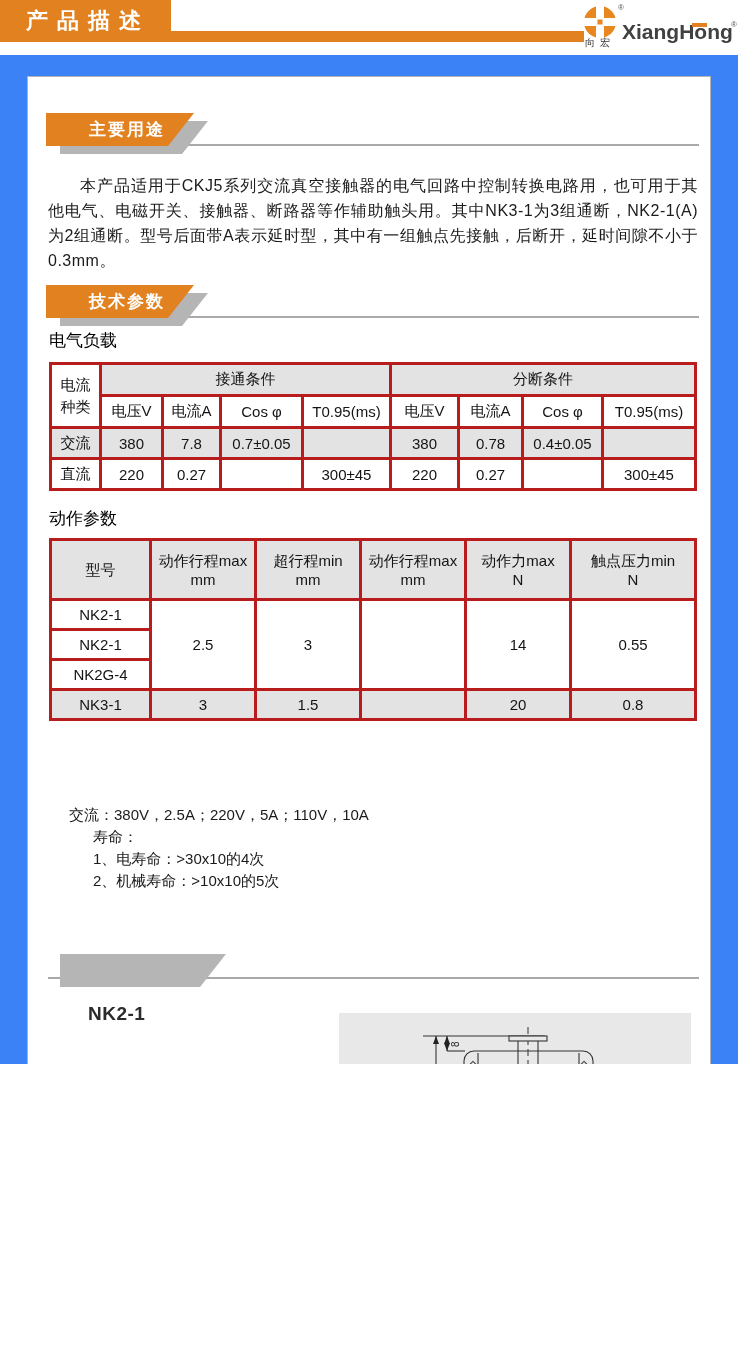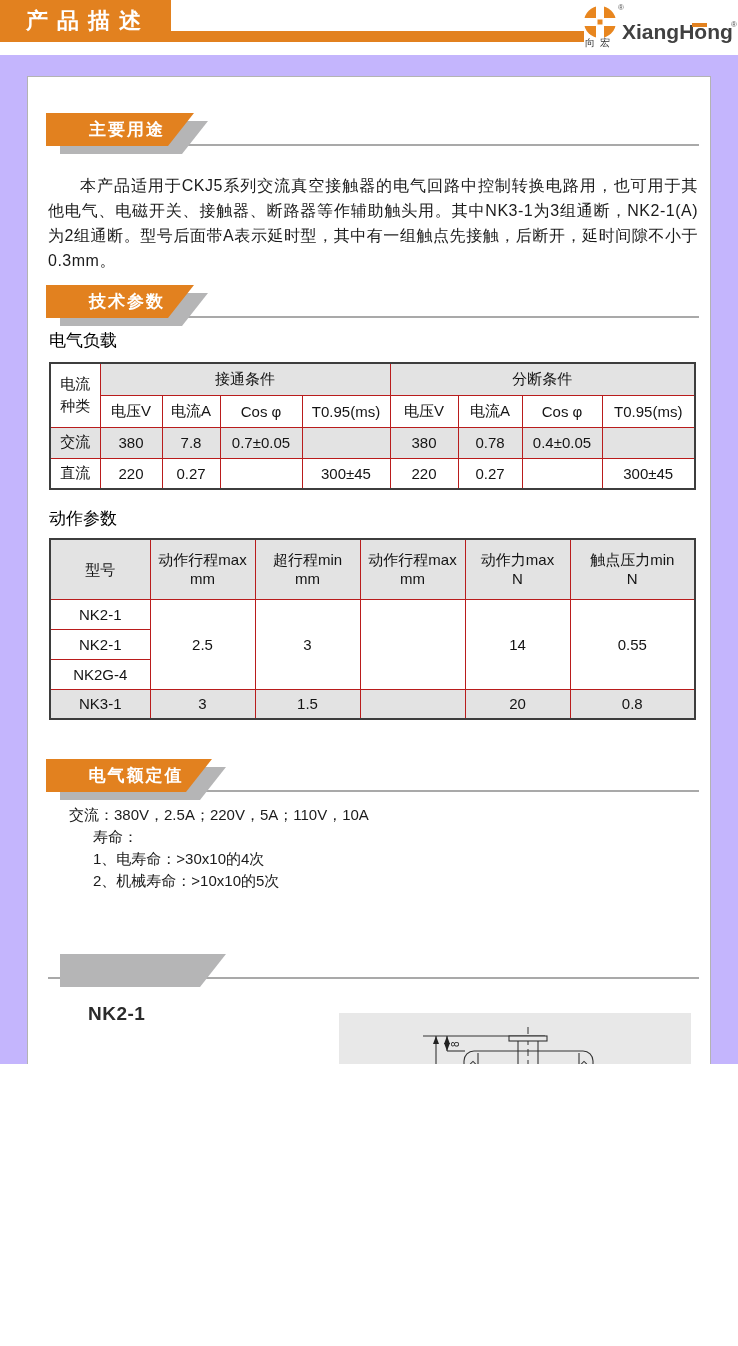--- a/index.html
+++ b/index.html
@@ -1,16 +1,16 @@
 <!DOCTYPE html>
 <html><head>
 <meta charset="utf-8">
 <style>
   html,body{margin:0;padding:0;}
-  .page{position:relative;width:738px;height:1064px;background:#c4b5fd;overflow:hidden;
+  .page{position:relative;width:738px;height:1064px;background:#3b82f6;overflow:hidden;
         font-family:"Liberation Sans","DejaVu Sans",sans-serif;color:#1a1a1a;}
   
   .header{position:absolute;left:0;top:0;width:738px;height:55px;background:#ffffff;}
   .title-block{position:absolute;left:0;top:0;width:171px;height:42px;background:#e2811f;}
   .title-block span{display:block;font-size:22px;font-weight:bold;color:#fff;
         letter-spacing:9px;line-height:42px;padding-left:26px;white-space:nowrap;}
   .header-rule{position:absolute;left:171px;top:31px;width:413px;height:11px;background:#e2811f;}
   .logo{position:absolute;left:578px;top:3px;width:158px;height:50px;}
   .logo-icon{position:absolute;left:5px;top:2px;}
   .logo-reg1{position:absolute;left:40px;top:0;font-size:8px;color:#555;}
@@ -28,21 +28,21 @@
   .sec-tab{position:absolute;left:0;top:0;height:33px;background:#e2811f;
         clip-path:polygon(0 0,100% 0,calc(100% - 26px) 100%,0 100%);
         color:#fff;font-weight:bold;font-size:17px;letter-spacing:2px;line-height:33px;
         padding-left:14px;box-sizing:border-box;white-space:nowrap;}
   .para{position:absolute;left:20px;top:80px;width:650px;font-size:16px;line-height:25px;
         color:#1b1b1b;text-indent:2em;text-align:justify;letter-spacing:0.5px;}
   .caption{position:absolute;left:21px;font-size:17px;color:#000;}
   
   table{border-collapse:collapse;table-layout:fixed;}
   .tbl{position:absolute;left:21px;width:645px;border:2px solid #3d3d3d;}
-  .tbl td{border:1px solid #b91c1c;text-align:center;vertical-align:middle;
+  .tbl td{border:3px solid #b91c1c;text-align:center;vertical-align:middle;
         font-size:15px;color:#141414;padding:0;overflow:hidden;}
   .hdr-bg{background:#e3e3e3;}
   .row-gray td{background:#e3e3e3;}
   .two-line div{line-height:22px;}
   .th2 div{line-height:19px;}
   
   .ratings{position:absolute;left:0;top:727px;width:682px;font-size:15px;color:#1b1b1b;}
   .ratings div{line-height:22px;white-space:nowrap;}
   .ind1{margin-left:41px;}
   .ind2{margin-left:65px;}
@@ -211,25 +211,20 @@
         <td>NK3-1</td>
         <td>3</td>
         <td>1.5</td>
         <td></td>
         <td>20</td>
         <td>0.8</td>
       </tr>
     </tbody>
       </table>
 
-    <div class="sec" style="top:682px;">
-      <div class="sec-line"></div>
-      <div class="sec-shadow" style="width:166px;"></div>
-      <div class="sec-tab" style="width:166px;">电气额定值</div>
-    </div>
 
     <div class="ratings">
       <div class="ind1">交流：380V，2.5A；220V，5A；110V，10A</div>
       <div class="ind2">寿命：</div>
       <div class="ind2">1、电寿命：&gt;30x10的4次</div>
       <div class="ind2">2、机械寿命：&gt;10x10的5次</div>
     </div>
 
     <div class="sec" style="top:869px;">
       <div class="sec-line"></div>

